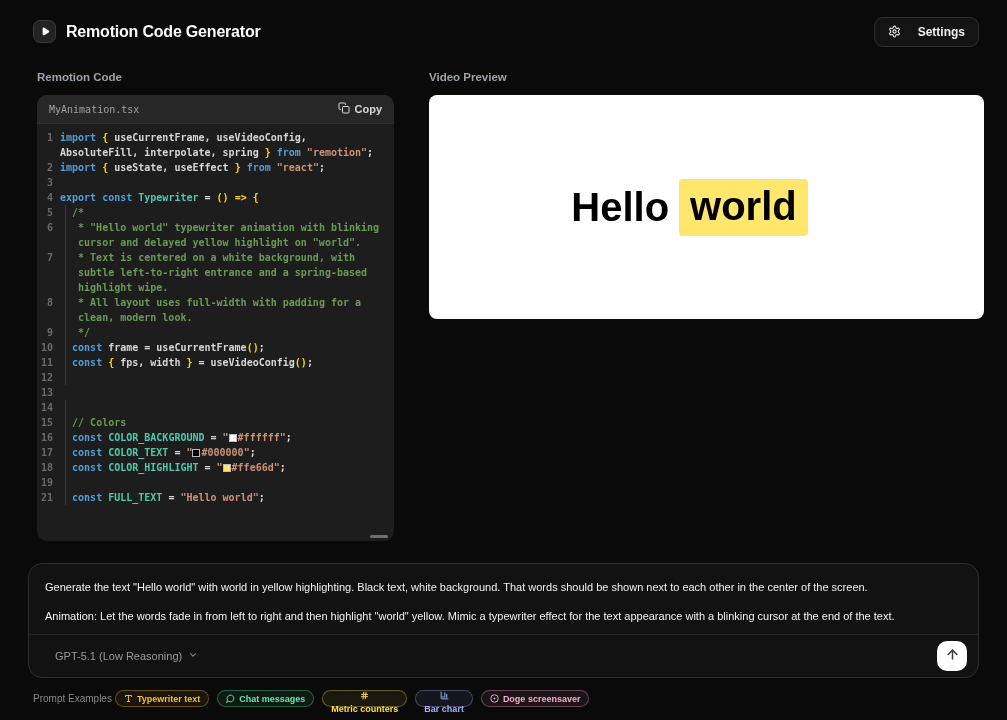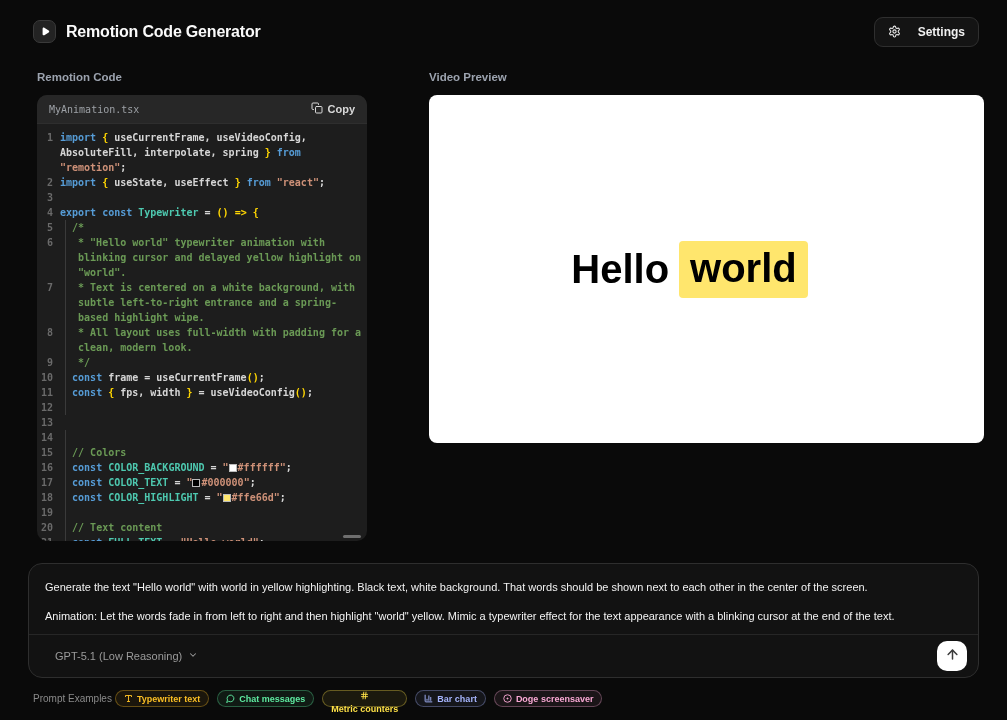--- a/index.html
+++ b/index.html
@@ -20,21 +20,21 @@
     color:#f0f0f0; font-size:12px; font-weight:700; cursor:pointer; }
   .settings-btn svg { display:block; }
 
   
   .main { display:flex; gap:23px; margin:24px 27px 0 37px; }
   .col-left { width:369px; flex:none; }
   .col-right { flex:1; }
   .section-label { font-size:11.5px; font-weight:700; color:#9ca3af; height:15px; margin-bottom:9px; }
 
   
-  .code-panel { position:relative; width:330px; height:446px; background:#1d1d1d;
+  .code-panel { position:relative; width:357px; height:446px; background:#1d1d1d;
     border-radius:10px; overflow:hidden; }
   .code-header { height:29px; background:#272727; display:flex; align-items:center;
     justify-content:space-between; padding:0 12px; border-bottom:1px solid #2e2e2e; }
   .filename { font-family:"DejaVu Sans Mono", monospace; font-size:10px; color:#9da1a6; }
   .copy-btn { display:flex; align-items:center; gap:5px; color:#d8d8d8;
     font-size:11px; font-weight:700; cursor:pointer; background:none; border:none; }
   .code-body { padding-top:6px; font-family:"DejaVu Sans Mono", monospace;
     font-size:10px; line-height:15px; font-weight:700; }
   .crow { display:flex; min-height:15px; }
   .lnum { flex:none; width:16px; text-align:right; color:#6a6a6a; font-weight:700; }
@@ -43,21 +43,21 @@
   .ccell.g::before { content:""; position:absolute; left:5px; top:0; bottom:0;
     width:1px; background:#3a3a3a; }
   .tk-kw { color:#569cd6; } .tk-pl { color:#d6d6d6; } .tk-tp { color:#4ec9b0; }
   .tk-str { color:#ce9178; } .tk-cm { color:#6a9955; } .tk-br { color:#ffd602; }
   .swatch { display:inline-block; width:8px; height:8px; border:1px solid #bbbbbb;
     vertical-align:-1px; margin-right:1px; }
   .hscroll { position:absolute; right:6px; bottom:3px; width:18px; height:3px;
     background:#6f6f6f; border-radius:2px; }
 
   
-  .preview-panel { width:555px; height:348px; border-radius:8px;
+  .preview-panel { width:555px; height:224px; border-radius:8px;
     display:flex; align-items:center; justify-content:center; }
   .preview-text { font-size:40px; font-weight:700; transform:translateX(-17px);
     display:flex; align-items:center; }
   .hl-word { padding:5px 11px 7px 11px; border-radius:4px; margin-left:10px; }
 
   
   .prompt-box { margin:22px 28px 0 28px; height:115px; background:#121212;
     border:1px solid #2e2e2e; border-radius:14px; display:flex; flex-direction:column; }
   .prompt-input { height:70px; padding:15px 16px 0 16px; font-size:11px;
     line-height:16px; color:#f2f2f2; cursor:text; overflow:hidden; }
@@ -188,24 +188,20 @@
             </div>
             <div class="crow">
               <span class="lnum">18</span>
               <div class="ccell g" style="padding-left: 2ch; text-indent: -2ch;"><span class="tk-pl">  </span><span class="tk-kw">const </span><span class="tk-tp">COLOR_HIGHLIGHT</span><span class="tk-pl"> = </span><span class="tk-str">"</span><span class="swatch" style="background: rgb(255, 230, 109);"></span><span class="tk-str">#ffe66d"</span><span class="tk-pl">;</span></div>
             </div>
             <div class="crow">
               <span class="lnum">19</span>
               <div class="ccell g"></div>
             </div>
             <div class="crow">
-              <span class="lnum">20</span>
-              <div class="ccell g" style="padding-left: 2ch; text-indent: -2ch;"><span class="tk-cm">  // Text content</span></div>
-            </div>
-            <div class="crow">
               <span class="lnum">21</span>
               <div class="ccell g" style="padding-left: 2ch; text-indent: -2ch;"><span class="tk-pl">  </span><span class="tk-kw">const </span><span class="tk-tp">FULL_TEXT</span><span class="tk-pl"> = </span><span class="tk-str">"Hello world"</span><span class="tk-pl">;</span></div>
             </div>
           </div>
         <div class="hscroll"></div>
       </div>
     </div>
 
     <div class="col-right">
       <div class="section-label">Video Preview</div>
@@ -268,21 +264,21 @@
           <span class="pill-icon">
             <svg width="9" height="9" viewBox="0 0 24 24" fill="none" stroke="currentColor" stroke-width="2.5" stroke-linecap="round">
               <line x1="4" y1="9" x2="20" y2="9"></line>
               <line x1="4" y1="15" x2="20" y2="15"></line>
               <line x1="10" y1="3" x2="8" y2="21"></line>
               <line x1="16" y1="3" x2="14" y2="21"></line>
             </svg>
           </span>
           <span>Metric counters</span>
         </button>
-        <button class="pill" style="color: rgb(165, 180, 252); border-color: rgba(165, 180, 252, 0.333); background: rgba(165, 180, 252, 0.07);">
+        <button class="pill" style="color: rgb(165, 180, 252); border-color: rgba(165, 180, 252, 0.333); background: rgba(165, 180, 252, 0.07); flex-direction: column;">
           <span class="pill-icon">
             <svg width="9" height="9" viewBox="0 0 24 24" fill="none" stroke="currentColor" stroke-width="2.5" stroke-linecap="round" stroke-linejoin="round">
               <path d="M3 3v16a2 2 0 0 0 2 2h16"></path>
               <path d="M18 17V9"></path>
               <path d="M13 17V5"></path>
               <path d="M8 17v-3"></path>
             </svg>
           </span>
           <span>Bar chart</span>
         </button>

